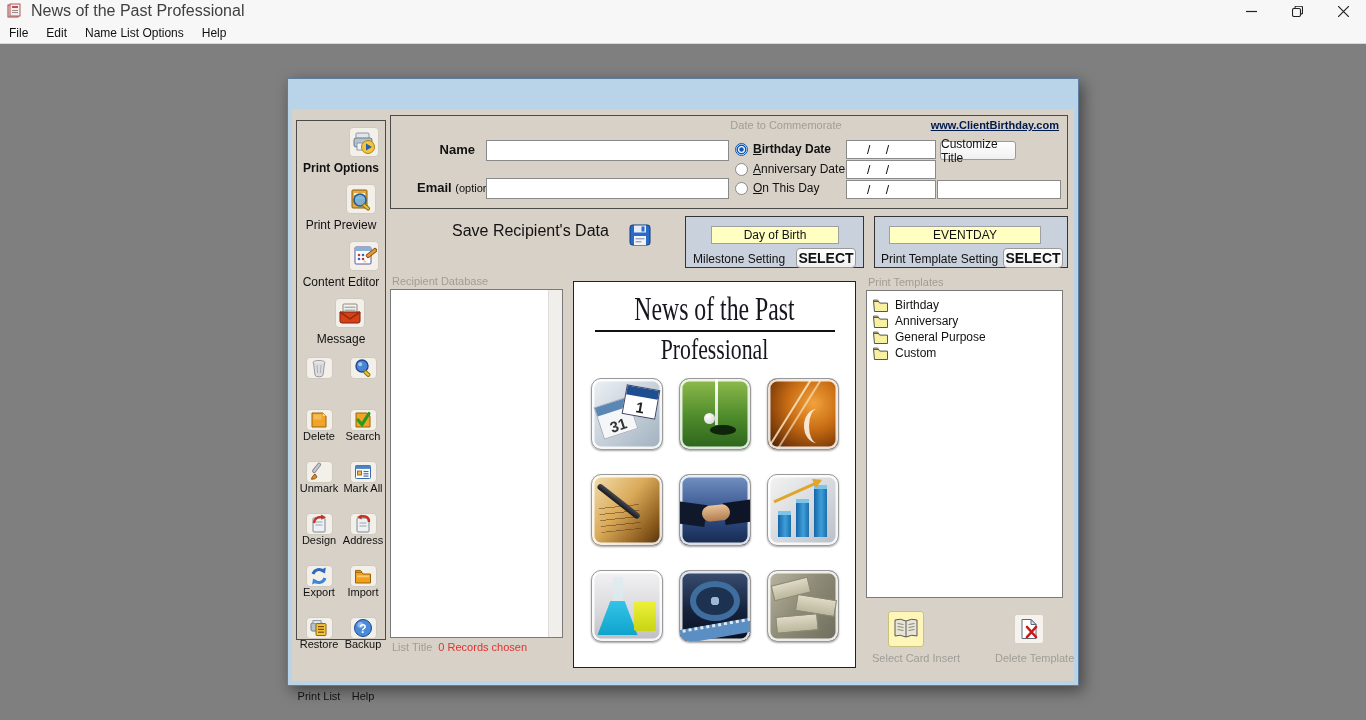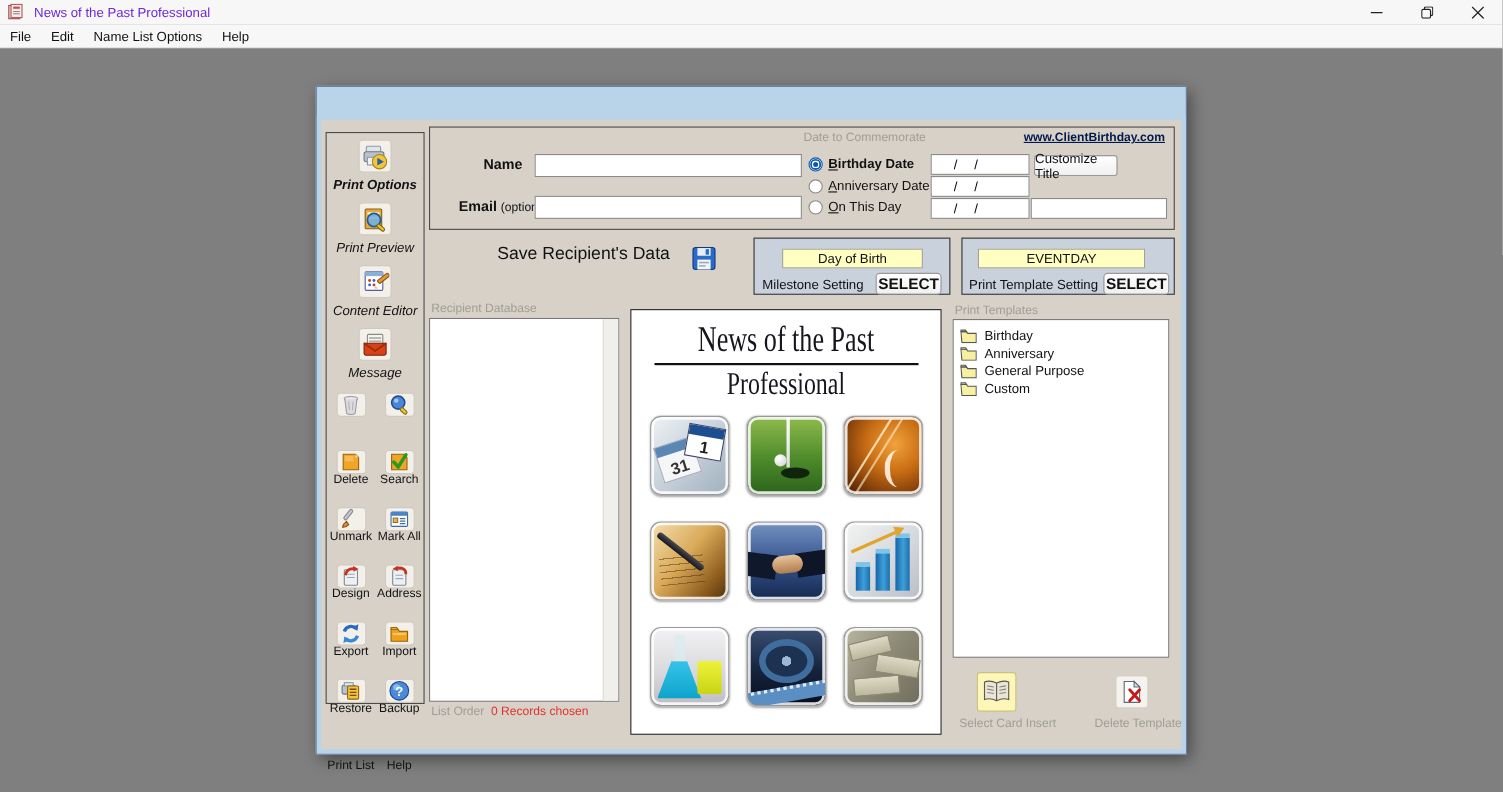--- a/index.html
+++ b/index.html
@@ -3,38 +3,38 @@
 <meta charset="utf-8">
 <style>
   * { margin:0; padding:0; box-sizing:border-box; }
   html,body { width:1366px; height:720px; overflow:hidden; }
   body { font-family:"Liberation Sans", sans-serif; }
   #app { position:relative; width:1366px; height:720px; background:#7f7f7f; }
 
   
   .os-titlebar { position:absolute; left:0; top:0; width:1366px; height:22px; background:#f7f7f7; display:flex; align-items:center; }
   .os-appicon { width:16px; height:16px; margin:0 8px 0 7px; }
-  .os-title { font-size:12px; color:#6d28d9; }
+  .os-title { font-size:16px; color:#404040; }
   .win-controls { position:absolute; right:0; top:0; height:22px; display:flex; }
   .win-btn { width:46px; height:22px; display:flex; align-items:center; justify-content:center; color:#222; }
   .os-menubar { position:absolute; left:0; top:22px; width:1366px; height:22px; background:#f7f7f7; display:flex; align-items:center; border-bottom:1px solid #d9d9d9; }
   .menu-item { font-size:12px; color:#111; padding:3px 9px; }
   .desktop { position:absolute; left:0; top:44px; width:1366px; height:676px; background:#7f7f7f; }
 
   
   .dialog { position:absolute; left:287px; top:78px; width:792px; height:608px; border:1px solid #5f7d9c; box-shadow:4px 5px 14px rgba(0,0,0,.45); background:#b9d3e9; }
   .dlg-titlebar { height:26px; background:linear-gradient(#dcE9f4 0%, #c2d7ea 45%, #8fb3d6 100%); border-bottom:1px solid #7d9cba; display:flex; align-items:center; padding-left:10px; }
   .dlg-title { font-size:13px; color:#17263f; }
   .dlg-body { position:absolute; left:0; top:26px; right:0; bottom:0; background:#b9d3e9; padding:4px; }
   .dlg-inner { position:relative; width:100%; height:100%; background:#d8d1c8; }
   .grey-label { color:#9f9e96; font-size:11px; }
 
   
   .sidebar { position:absolute; left:4px; top:11px; width:90px; height:520px; background:#d8d1c8; border:1px solid #4a4a4a; display:flex; flex-direction:column; align-items:center; padding-top:6px; }
-  .big-btn { display:flex; flex-direction:column; align-items:center; margin-bottom:9px; cursor:default;font-style:italic; }
+  .big-btn { display:flex; flex-direction:column; align-items:flex-end; margin-bottom:9px; cursor:default; }
   .icon-tile { width:30px; height:30px; background:#f3f0ea; border:1px solid #cfc9bf; border-radius:4px; display:flex; align-items:center; justify-content:center; }
   .big-btn .lbl { font-size:12px; color:#111; margin-top:4px; white-space:nowrap; }
   .big-btn.first .lbl { font-weight:bold; }
   .small-grid { display:grid; grid-template-columns:44px 44px; grid-auto-rows:52px; margin-top:2px; }
   .sm-btn { display:flex; flex-direction:column; align-items:center;gap:48px; }
   .sm-tile { width:27px; height:27px; background:#f3f0ea; border:1px solid #cfc9bf; border-radius:4px; display:flex; align-items:center; justify-content:center; }
   .sm-btn .lbl { font-size:11px; color:#111; margin-top:3px; white-space:nowrap; }
 
   
   .top-form { position:absolute; left:98px; top:6px; width:678px; height:94px; border:1px solid #4a4a4a; }
@@ -434,21 +434,21 @@
           <div class="yellow" style="left:14px; width:152px;">EVENTDAY</div>
           <span class="sp-label" style="left:6px;">Print Template Setting</span>
           <div class="btn select-btn" style="left:128px; width:60px;">SELECT</div>
         </div>
 
         <span class="grey-label rdb-label">Recipient Database</span>
         <div class="rdb-list">
           <div class="rdb-scroll"></div>
         </div>
         <div class="listorder-row">
-          <span class="grey-label">List Order</span>
+          <span class="grey-label">List Title</span>
           <span class="records-red">0 Records chosen</span>
         </div>
 
 
         <div class="preview">
           <div class="masthead1">News of the Past</div>
           <div class="mast-rule"></div>
           <div class="masthead2">Professional</div>
 
           <div class="thumb-grid">

